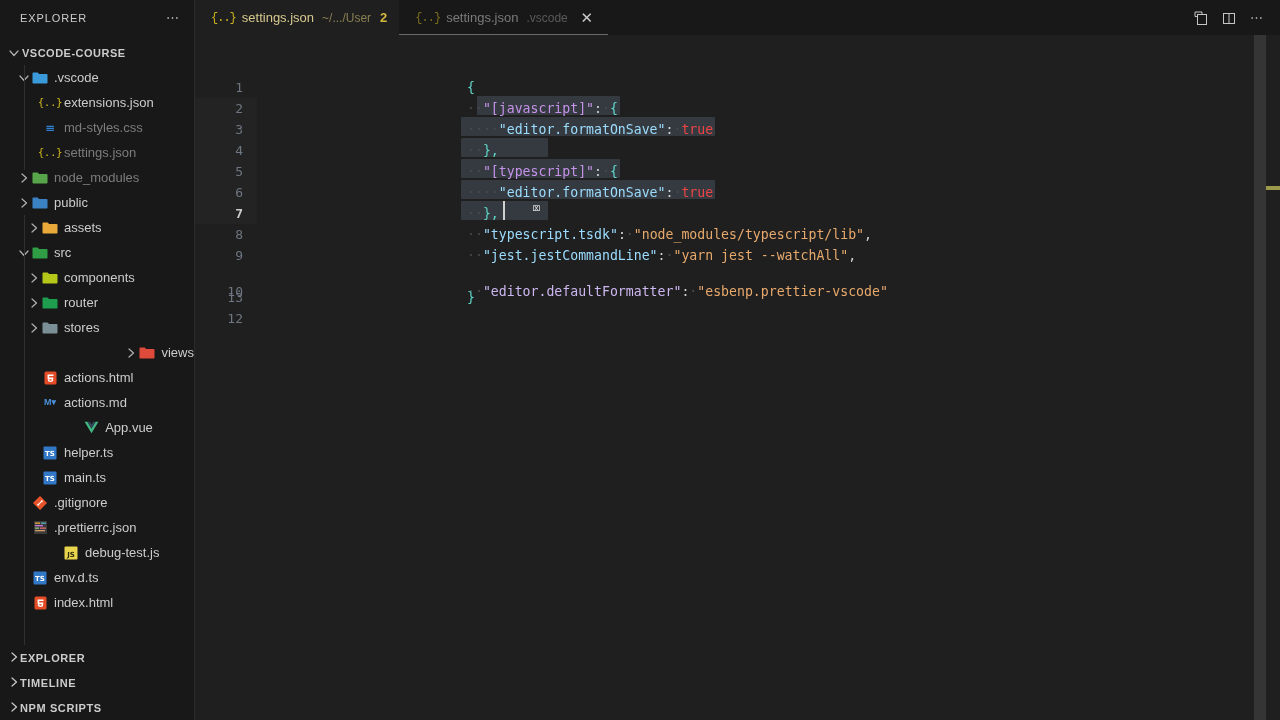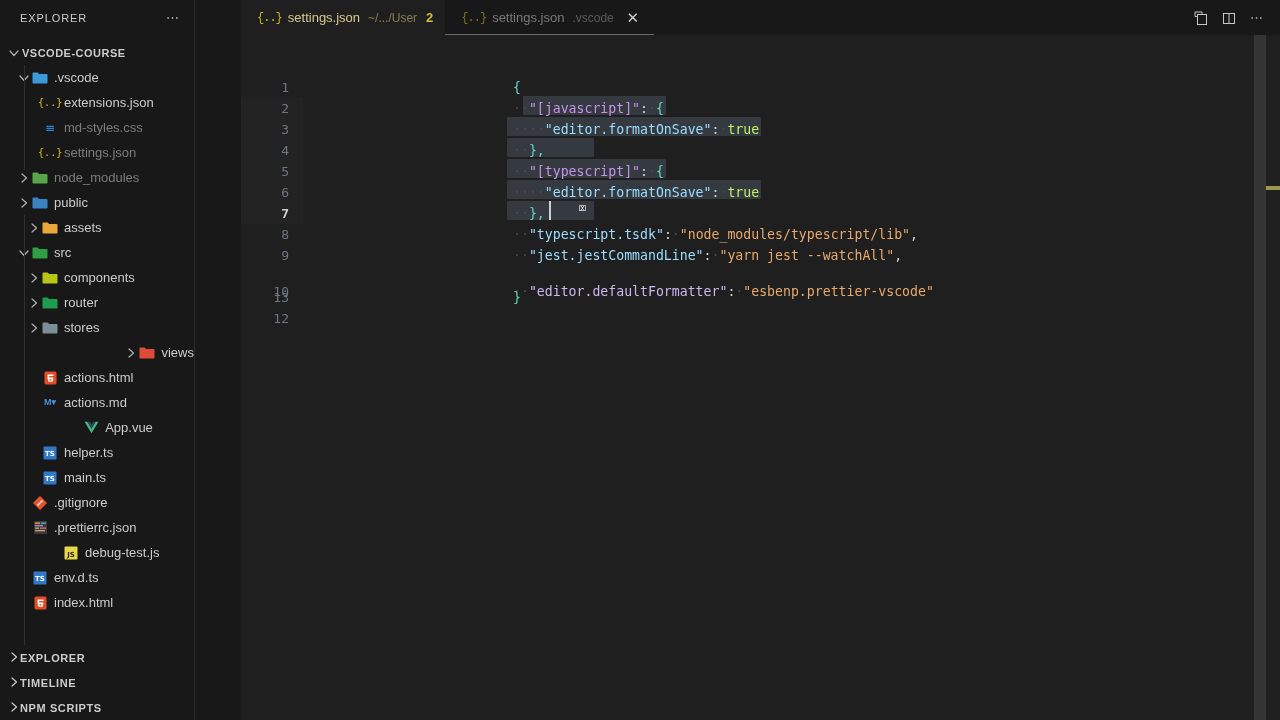--- a/index.html
+++ b/index.html
@@ -2,21 +2,21 @@
 <html><head>
 <meta charset="utf-8">
 <style>
   * { box-sizing: border-box; margin: 0; padding: 0; }
   html, body {
     width: 1280px; height: 720px;
     background: #181818;
     font-family: "Liberation Sans", sans-serif;
     overflow: hidden;
   }
-  #app { position: relative; width: 1280px; height: 720px; display: flex; background:#181818;gap:46px; }
+  #app { position: relative; width: 1280px; height: 720px; display: flex; background:#181818; }
 
   
   .sidebar {
     width: 195px; height: 720px; flex: 0 0 195px;
     background: #181818;
     border-right: 1px solid #2b2b2b;
     display: flex; flex-direction: column;
     position: relative;
   }
   .sidebar-header {
@@ -135,21 +135,21 @@
 
   
   .ruler { position: absolute; top: 0; right: 0; width: 14px; bottom: 0; background: #1f1f1f; }
   .ruler-mark { position: absolute; right: 0; width: 14px; height: 4px; }
   .right-edge { position:absolute; top:0; right:0; bottom:0; width: 26px; background:#353535; }
   .t-brace  { color: #5fd7c8; }
   .t-key    { color: #9cdcfe; }
   .t-strkey { color: #c792ea; }
   .t-strkey2{ color: #cdb7f0; }
   .t-orange { color: #e8a96c; }
-  .t-bool   { color: #bef264; }
+  .t-bool   { color: #ef4444; }
   .t-colon  { color: #d4d4d4; }
   .t-ws     { color: #4a4a4a; }
 </style>
 </head>
 <body>
 
 <div id="app">
 
   <div class="sidebar">
     <div class="sidebar-header">

